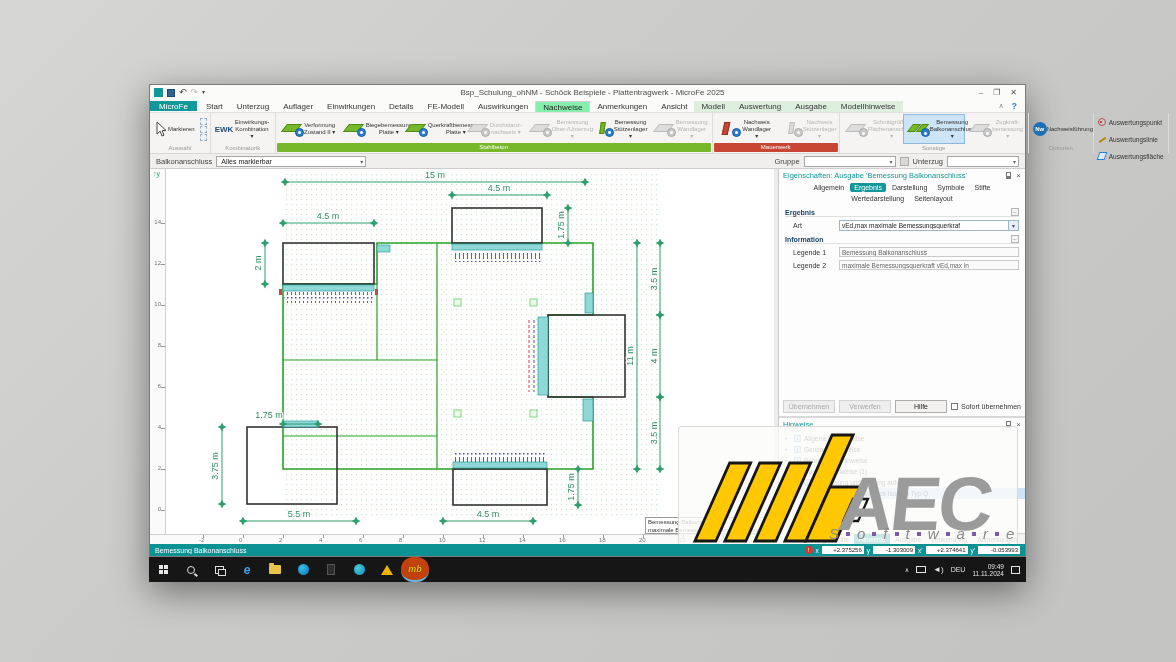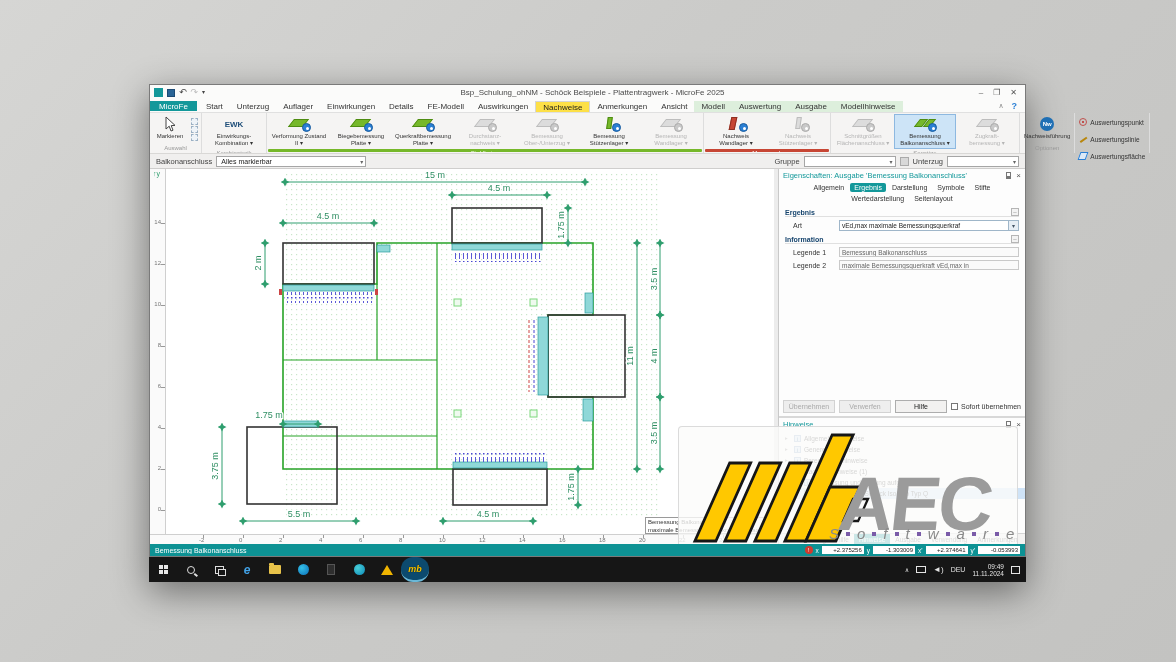--- a/index.html
+++ b/index.html
@@ -19,33 +19,33 @@
   .saveico { width:8px; height:8px; background:#2a6496; border:1px solid #1c4a74; display:inline-block; }
   .qglyph { font-size:9px; color:#444; line-height:9px; }
   .qglyph.dis { color:#bbb; }
   .title { flex:1; text-align:center; font-size:8px; color:#4a4a4a; white-space:nowrap; overflow:hidden; }
   .wctrl { width:60px; display:flex; justify-content:flex-end; gap:10px; padding-right:8px; font-size:8px; color:#555; }
 
   
   .tabstrip { height:13px; background:#fbfbfa; display:flex; align-items:center; font-size:8px; border-bottom:1px solid #e0e0e0; flex:0 0 auto; }
   .tab { padding:1px 7px 0 7px; color:#333; display:flex; align-items:center; white-space:nowrap; }
   .tab.app { background:#13989a; color:#fff; margin-right:2px; padding:1px 9px 0 9px; }
-  .tab.active { background:#fde047; border:1px solid #d5d5d5; border-bottom:none; color:#1b1b1b; }
+  .tab.active { background:#86efac; border:1px solid #d5d5d5; border-bottom:none; color:#1b1b1b; }
   .tab.ctx { background:#ddefdc; }
   .striprt { margin-left:auto; display:flex; gap:8px; align-items:center; padding-right:8px; }
   .striprt .chev { color:#888; font-size:7px; }
   .striprt .hlp { color:#2a7fd4; font-weight:bold; font-size:9px; }
 
   
   .ribbon { height:41px; background:#f5f4f3; display:flex; align-items:stretch; border-bottom:1px solid #d9d8d6; flex:0 0 auto; }
   .rb-group { display:flex; flex-direction:column; border-right:1px solid #ddd; flex:0 0 auto; }
   .rb-buttons { flex:1; display:flex; align-items:stretch; padding:1px 1px 0 1px; }
   .rb-caption { height:9px; font-size:6px; color:#999; text-align:center; line-height:9px; overflow:hidden; white-space:nowrap; }
   .rb-caption.accented { color:#fff; border-radius:1px; margin:0 1px 1px 1px; }
-  .rb-btn { display:flex; flex-direction:column; align-items:center; justify-content:flex-start;
+  .rb-btn { display:flex; align-items:center; justify-content:flex-start;
     min-width:38px; max-width:62px; padding:1px 2px; border:1px solid transparent; }
   .rb-btn .rb-label { font-size:6px; line-height:7px; text-align:center; color:#333; margin-top:1px; }
   .rb-btn.disabled .rb-label { color:#b5b5b5; }
   .rb-btn.selected { background:#cde4f7; border-color:#8db8e0; }
   .rb-iconbox { height:16px; display:flex; align-items:center; justify-content:center; }
   .ewk { color:#1f4e79; font-weight:bold; font-size:8px; }
   .plate { position:relative; width:24px; height:14px; display:inline-block; }
   .plate .slab { position:absolute; left:4px; top:2px; width:15px; height:8px; background:#76b82a; border:1px solid #4e8c12; transform:skewX(-38deg); }
   .plate .slab2 { position:absolute; left:13px; top:2px; width:7px; height:8px; background:#76b82a; border:1px solid #4e8c12; transform:skewX(-38deg); }
   .plate .col { position:absolute; left:10px; top:0; width:5px; height:12px; background:#76b82a; border:1px solid #4e8c12; transform:skewX(-8deg); }
@@ -136,21 +136,21 @@
   .statusbar { height:12px; background:#0d9294; display:flex; align-items:center; color:#fff; font-size:7px; padding:0 5px; flex:0 0 auto; }
   .statusbar .mode { flex:1; white-space:nowrap; overflow:hidden; }
   .coords { display:flex; align-items:center; gap:3px; }
   .cbadge { width:8px; height:8px; border-radius:50%; background:#d23b2f; color:#fff; font-size:6px; line-height:8px; text-align:center; }
   .clab { font-size:6.5px; }
   .cval { background:#fff; color:#222; font-size:6px; width:42px; text-align:right; padding:0 2px; height:8px; line-height:8px; }
 
   
   .taskbar { position:absolute; left:0; bottom:0; width:877px; height:25px; background:#161616; display:flex; align-items:stretch; z-index:40; }
   .tbicon { width:28px; display:flex; align-items:center; justify-content:center; }
-  .tbicon.activeapp { background:#0c4a6e; border-bottom:2px solid #6ab8d8;border-radius:12px; }
+  .tbicon.activeapp { background:#c2410c; border-bottom:2px solid #6ab8d8;border-radius:12px; }
   .winlogo { display:grid; grid-template-columns:4px 4px; grid-template-rows:4px 4px; gap:1px; }
   .winlogo i { background:#e8e8e8; }
   .sglass { width:8px; height:8px; border:1.5px solid #ddd; border-radius:50%; position:relative; }
   .sglass::after { content:""; position:absolute; left:6px; top:7px; width:4px; height:1.5px; background:#ddd; transform:rotate(40deg); }
   .tview { width:9px; height:8px; border:1px solid #ddd; position:relative; background:transparent; }
   .tview::after { content:""; position:absolute; right:-3px; bottom:-3px; width:6px; height:5px; border:1px solid #ddd; background:#161616; }
   .eletter { font-weight:bold; font-style:italic; font-size:12px; }
   .folder { width:12px; height:9px; background:#e8c34a; border-radius:1px; position:relative; }
   .folder::before { content:""; position:absolute; left:0; top:-2px; width:5px; height:2px; background:#e8c34a; border-radius:1px 1px 0 0; }
   .edgeball { width:11px; height:11px; border-radius:50%; background:radial-gradient(circle at 35% 35%,#35c1e8,#0a6fb8); }

